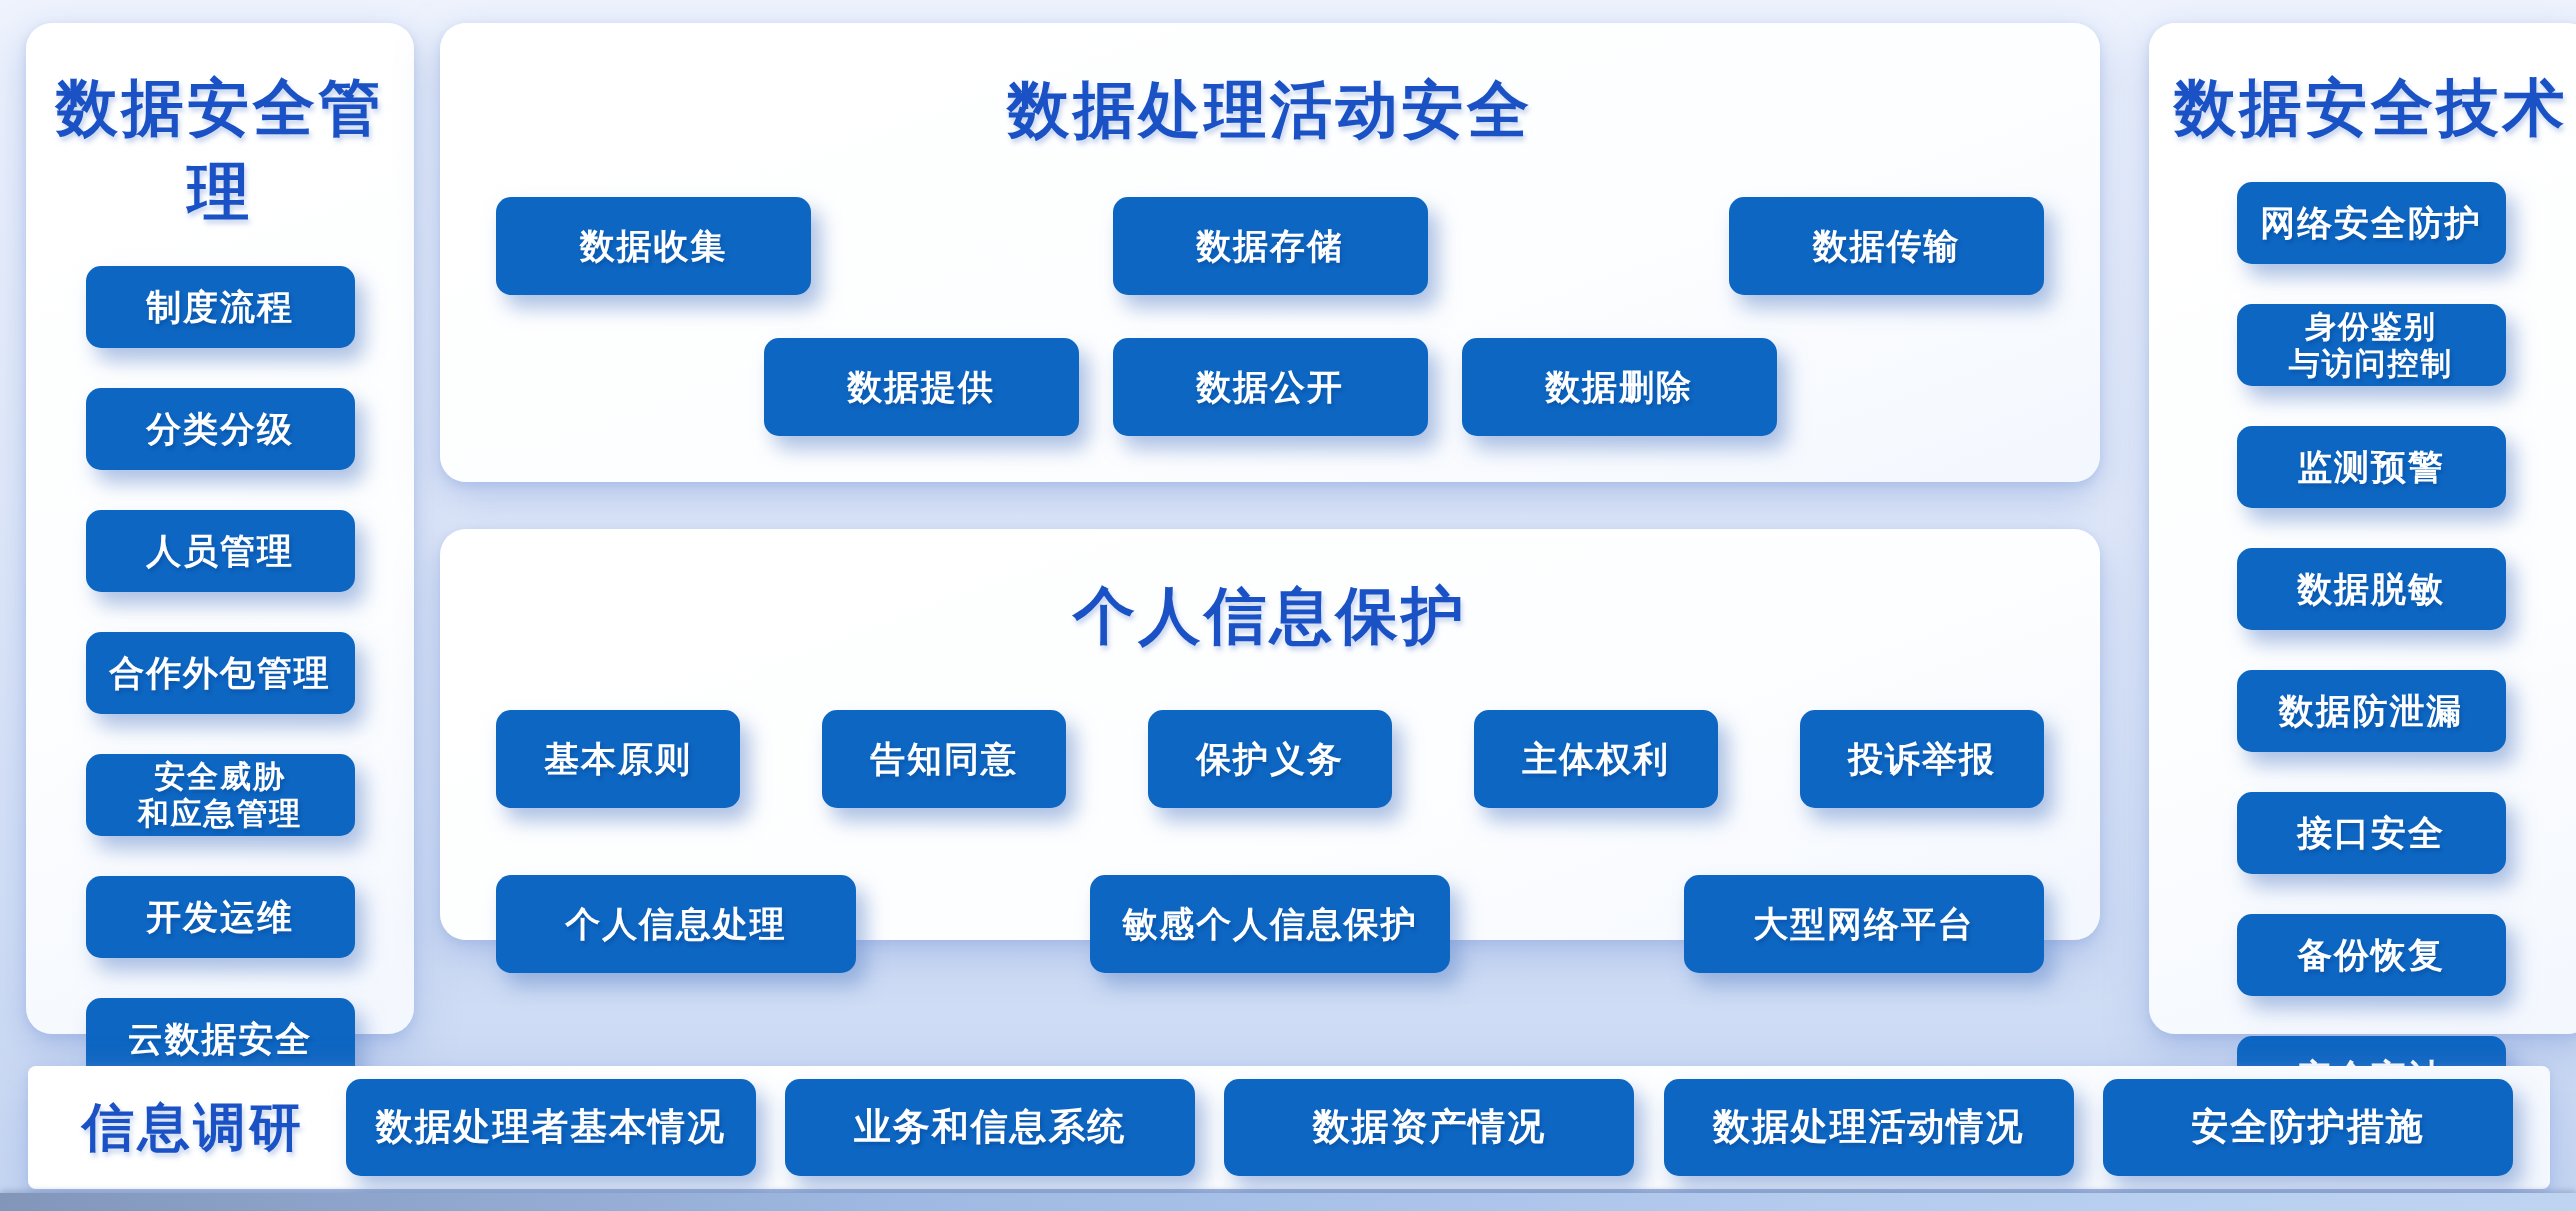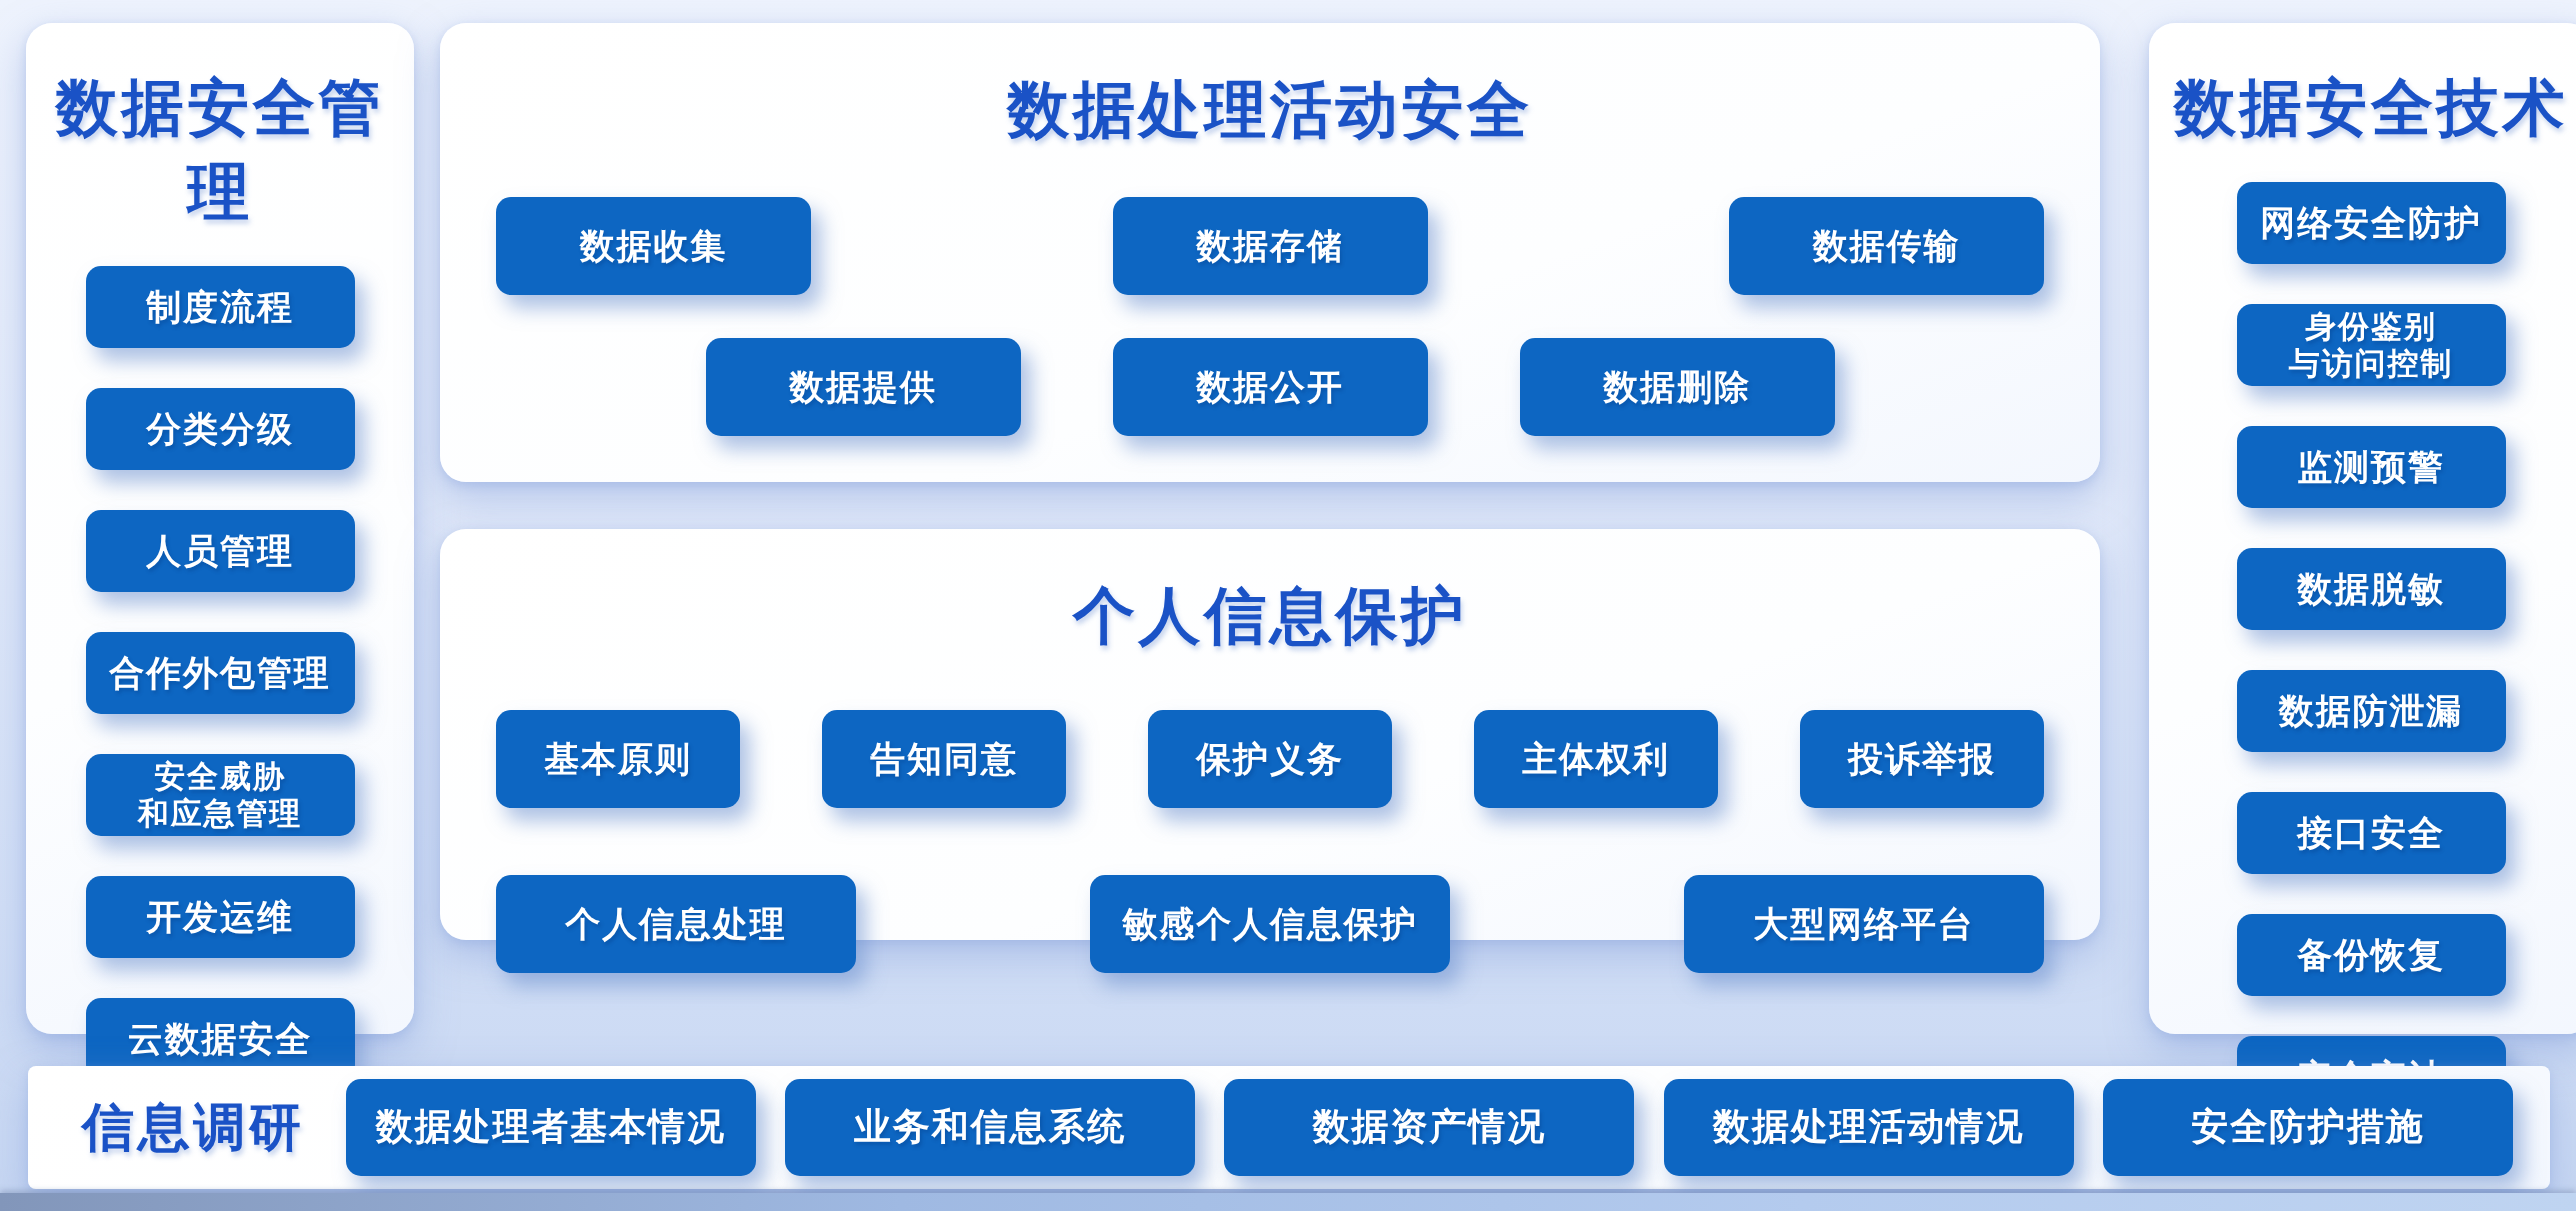--- a/index.html
+++ b/index.html
@@ -65,21 +65,21 @@
   
   .center-panel { left: 440px; width: 1660px; }
   #panel-processing { top: 23px; height: 459px; padding-top: 45px; }
   #panel-personal  { top: 529px; height: 411px; padding-top: 45px; }
 
   .row { display: flex; align-items: center; }
   .row .btn { height: 98px; }
 
   #proc-row1 { margin: 45px 56px 0 56px; justify-content: space-between; }
   #proc-row1 .btn { width: 315px; }
-  #proc-row2 { margin-top: 43px; justify-content: center; gap: 92px; }
+  #proc-row2 { margin-top: 43px; justify-content: center; gap: 34px; }
   #proc-row2 .btn { width: 315px; }
 
   #pers-row1 { margin: 52px 56px 0 56px; justify-content: space-between; }
   #pers-row1 .btn { width: 244px; }
   #pers-row2 { margin: 67px 56px 0 56px; justify-content: space-between; }
   #pers-row2 .btn { width: 360px; }
 
   
   #panel-survey {
     left: 28px; top: 1066px; width: 2522px; height: 123px;

